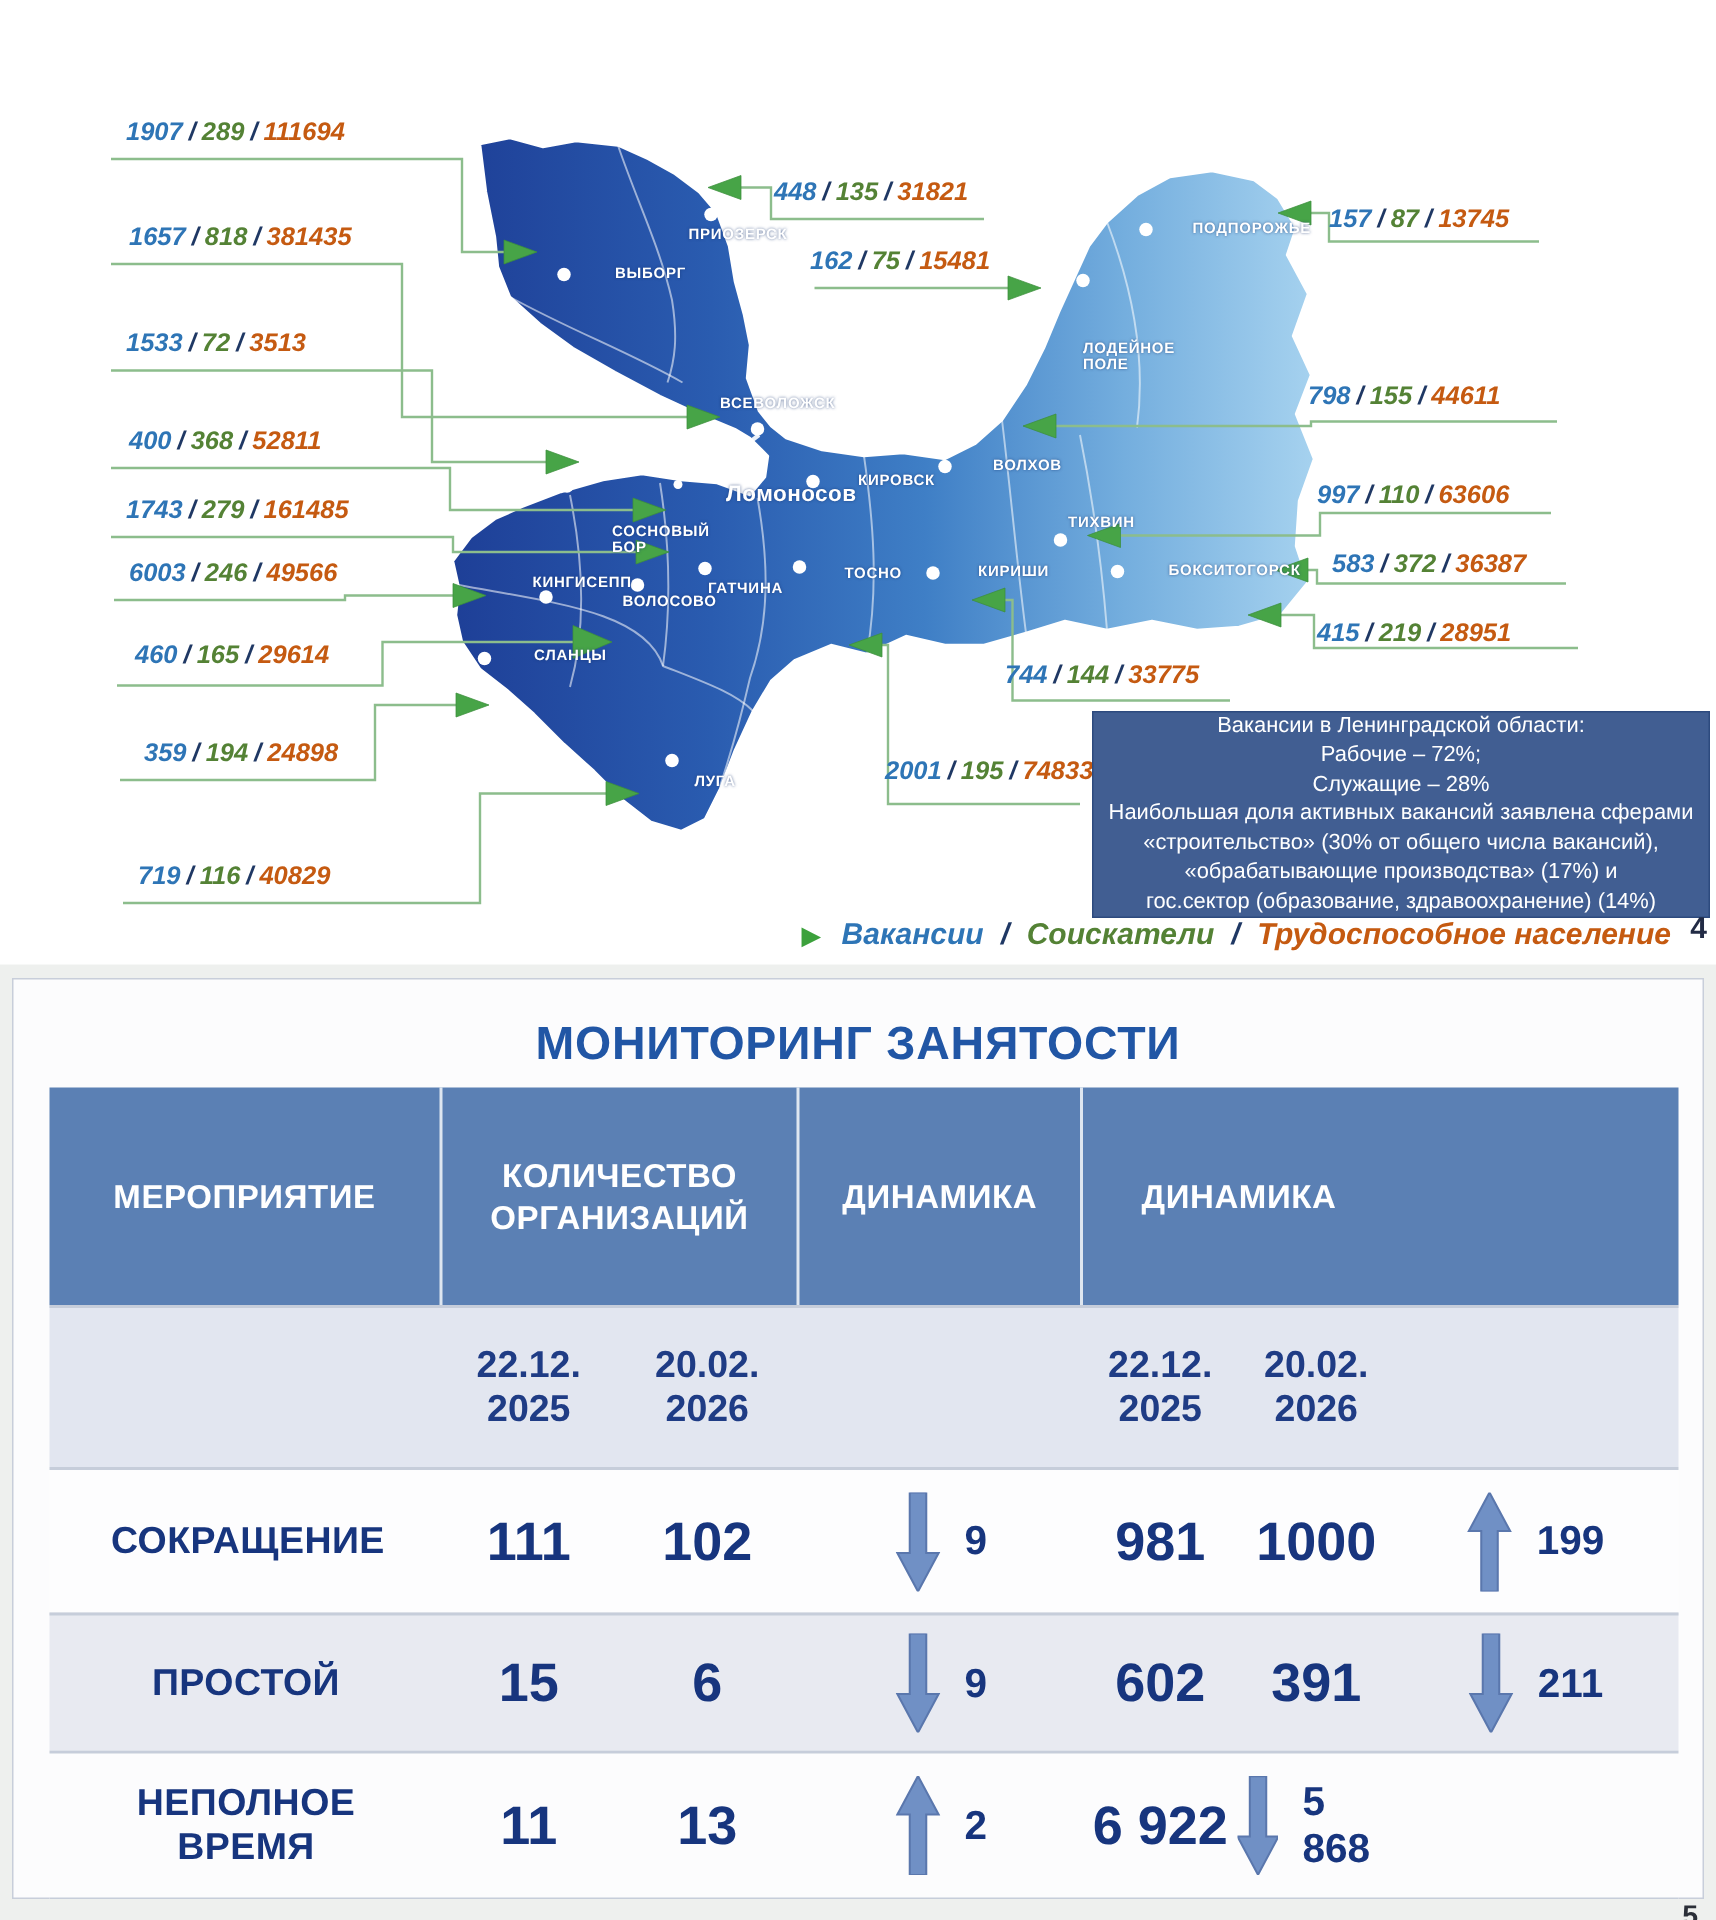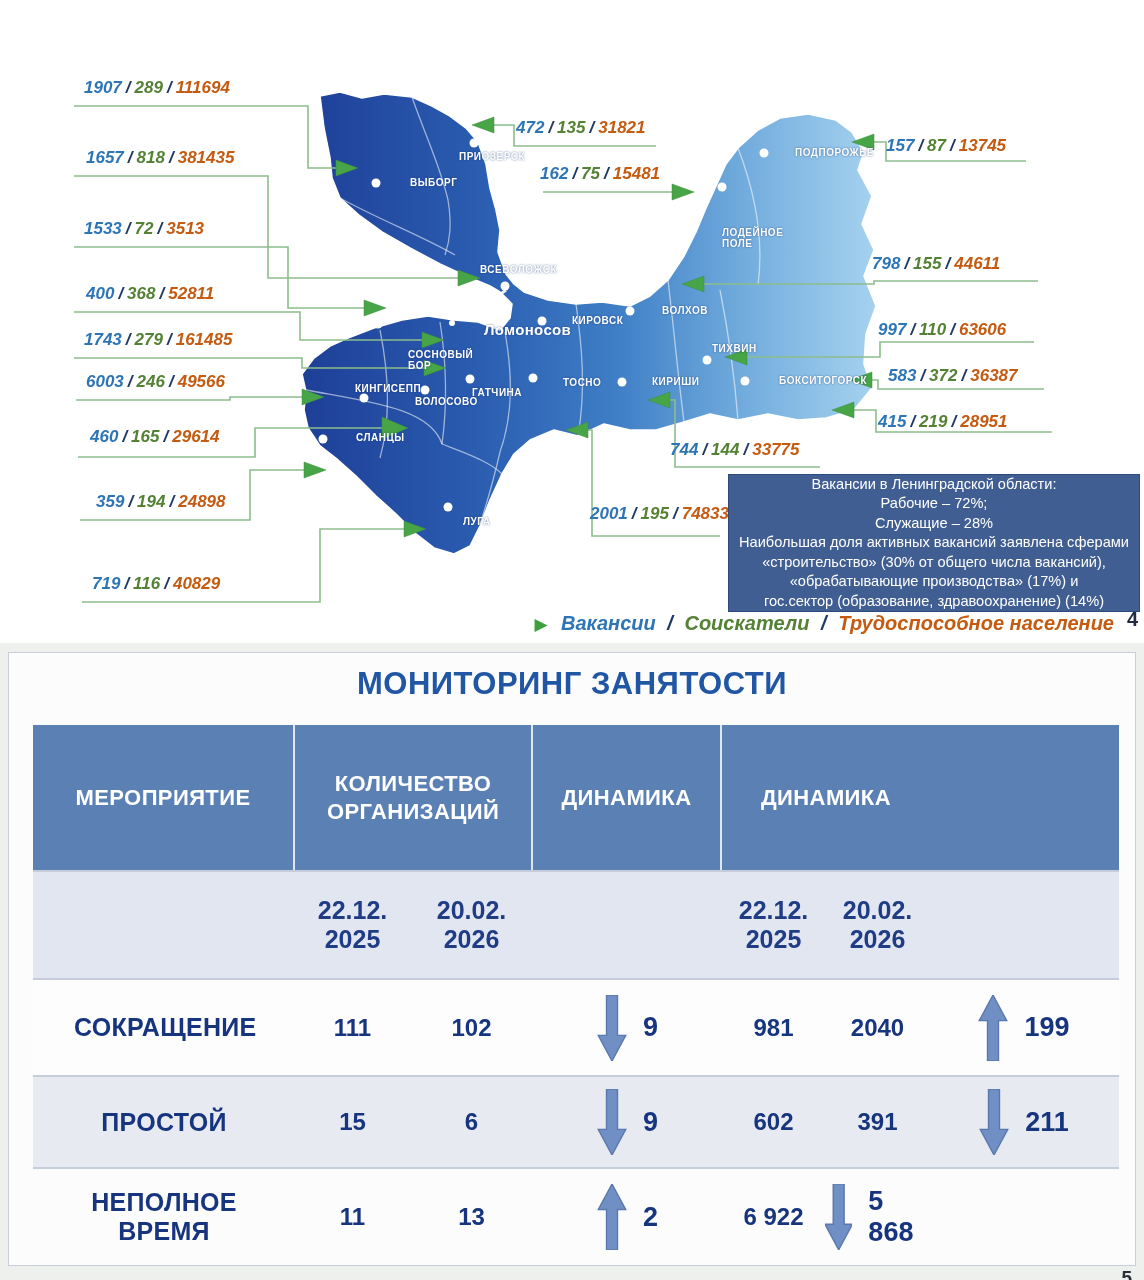--- a/index.html
+++ b/index.html
@@ -40,40 +40,40 @@
   
   .legend{position:absolute;right:30px;top:612px;z-index:4;font-size:20px;font-style:italic;font-weight:bold;white-space:nowrap;}
   .legend .tri{color:#3ca13c;font-style:normal;font-size:17px;margin-right:8px;}
   .legend .lv{color:#2e75b6;}
   .legend .la{color:#548235;}
   .legend .lp{color:#c55a11;}
   .legend .lsl{color:#1f3864;margin:0 6px;}
   .pnum4{position:absolute;right:6px;top:608px;z-index:5;font-size:20px;font-weight:bold;color:#222b45;}
   
   .slide2{position:relative;margin:9px 8px 0 8px;height:612px;background:#fcfcfd;border:1px solid #c8ceda;}
-  .s2-title{margin:0;padding-top:13px;text-align:center;font-size:31px;font-weight:800;color:#2156a5;letter-spacing:.5px;}
+  .s2-title{margin:12px;padding-top:13px;text-align:center;font-size:31px;font-weight:800;color:#2156a5;letter-spacing:.5px;}
   .table{position:absolute;left:24px;top:72px;width:1086px;}
   .trow{display:grid;grid-template-columns:262px 115px 123px 189px 103px 105px 188px;}
   .thead{display:grid;grid-template-columns:262px 238px 189px 208px 189px;height:145px;background:#5b80b4;}
   .th{display:flex;align-items:center;justify-content:center;text-align:center;
       color:#ffffff;font-size:22px;font-weight:bold;letter-spacing:.4px;
       border-right:2px solid rgba(255,255,255,.8);padding:0 14px;line-height:1.25;}
   .th:last-child{border-right:none;}
   .dates{height:106px;background:#e2e6f0;border-top:2px solid #c6cdda;}
   .dcell{display:flex;flex-direction:column;align-items:center;justify-content:center;
          color:#1f3c85;font-size:25px;font-weight:bold;line-height:1.15;}
   .drow{border-top:2px solid #c6cdda;}
   .r1{height:95px;background:#fdfdfe;}
   .r2{height:90px;background:#e8eaf1;}
   .r3{height:96px;background:#fcfcfd;border-bottom:1px solid #c6cdda;}
   .rlabel{display:flex;align-items:center;justify-content:center;text-align:center;
           color:#17357e;font-size:25px;font-weight:bold;letter-spacing:.3px;}
   .rlabel span{max-width:180px;}
   .val{display:flex;align-items:center;justify-content:center;
-       color:#17357e;font-size:24px;font-weight:bold;}
+       color:#17357e;font-size:36px;font-weight:bold;}
   .dyn{display:flex;align-items:center;justify-content:center;gap:16px;}
   .t-arrow{width:30px;height:66px;}
   .t-arrow polygon{fill:#7090c5;stroke:#5a77ad;stroke-width:1.5;}
   .dyn[data-dir="up"] .t-arrow{transform:rotate(180deg);}
   .dval{color:#17357e;font-size:27px;font-weight:bold;}
   .pnum5{text-align:right;padding:1px 12px 0 0;font-size:19px;font-weight:bold;color:#2b2f38;}
 </style>
 </head>
 <body>
 
@@ -176,21 +176,21 @@
 
   <div class="stat" style="left:84px;top:78px"><span class="sv">1907</span><span class="sl">/</span><span class="sa">289</span><span class="sl">/</span><span class="sp">111694</span></div>
   <div class="stat" style="left:86px;top:148px"><span class="sv">1657</span><span class="sl">/</span><span class="sa">818</span><span class="sl">/</span><span class="sp">381435</span></div>
   <div class="stat" style="left:84px;top:219px"><span class="sv">1533</span><span class="sl">/</span><span class="sa">72</span><span class="sl">/</span><span class="sp">3513</span></div>
   <div class="stat" style="left:86px;top:284px"><span class="sv">400</span><span class="sl">/</span><span class="sa">368</span><span class="sl">/</span><span class="sp">52811</span></div>
   <div class="stat" style="left:84px;top:330px"><span class="sv">1743</span><span class="sl">/</span><span class="sa">279</span><span class="sl">/</span><span class="sp">161485</span></div>
   <div class="stat" style="left:86px;top:372px"><span class="sv">6003</span><span class="sl">/</span><span class="sa">246</span><span class="sl">/</span><span class="sp">49566</span></div>
   <div class="stat" style="left:90px;top:427px"><span class="sv">460</span><span class="sl">/</span><span class="sa">165</span><span class="sl">/</span><span class="sp">29614</span></div>
   <div class="stat" style="left:96px;top:492px"><span class="sv">359</span><span class="sl">/</span><span class="sa">194</span><span class="sl">/</span><span class="sp">24898</span></div>
   <div class="stat" style="left:92px;top:574px"><span class="sv">719</span><span class="sl">/</span><span class="sa">116</span><span class="sl">/</span><span class="sp">40829</span></div>
-  <div class="stat" style="left:516px;top:118px"><span class="sv">472</span><span class="sl">/</span><span class="sa">135</span><span class="sl">/</span><span class="sp">31821</span></div>
+  <div class="stat" style="left:516px;top:118px"><span class="sv">448</span><span class="sl">/</span><span class="sa">135</span><span class="sl">/</span><span class="sp">31821</span></div>
   <div class="stat" style="left:540px;top:164px"><span class="sv">162</span><span class="sl">/</span><span class="sa">75</span><span class="sl">/</span><span class="sp">15481</span></div>
   <div class="stat" style="left:670px;top:440px"><span class="sv">744</span><span class="sl">/</span><span class="sa">144</span><span class="sl">/</span><span class="sp">33775</span></div>
   <div class="stat" style="left:590px;top:504px"><span class="sv">2001</span><span class="sl">/</span><span class="sa">195</span><span class="sl">/</span><span class="sp">74833</span></div>
   <div class="stat" style="left:886px;top:136px"><span class="sv">157</span><span class="sl">/</span><span class="sa">87</span><span class="sl">/</span><span class="sp">13745</span></div>
   <div class="stat" style="left:872px;top:254px"><span class="sv">798</span><span class="sl">/</span><span class="sa">155</span><span class="sl">/</span><span class="sp">44611</span></div>
   <div class="stat" style="left:878px;top:320px"><span class="sv">997</span><span class="sl">/</span><span class="sa">110</span><span class="sl">/</span><span class="sp">63606</span></div>
   <div class="stat" style="left:888px;top:366px"><span class="sv">583</span><span class="sl">/</span><span class="sa">372</span><span class="sl">/</span><span class="sp">36387</span></div>
   <div class="stat" style="left:878px;top:412px"><span class="sv">415</span><span class="sl">/</span><span class="sa">219</span><span class="sl">/</span><span class="sp">28951</span></div>
 
   <span class="city" style="left:388px;top:177px">ВЫБОРГ</span>
@@ -272,21 +272,21 @@
         </div>
       <div class="val">111</div>
       <div class="val">102</div>
       <div class="dyn" data-dir="down">
         <svg class="t-arrow" viewBox="0 0 30 72">
             <polygon points="9,0 21,0 21,44 30,44 15,72 0,44 9,44"></polygon>
           </svg>
         <span class="dval">9</span>
       </div>
       <div class="val">981</div>
-      <div class="val">2040</div>
+      <div class="val">1000</div>
       <div class="dyn" data-dir="up">
         <svg class="t-arrow" viewBox="0 0 30 72">
             <polygon points="9,0 21,0 21,44 30,44 15,72 0,44 9,44"></polygon>
           </svg>
         <span class="dval">199</span>
       </div>
     </div>
 
     <div class="trow drow r2">
       <div class="rlabel">

